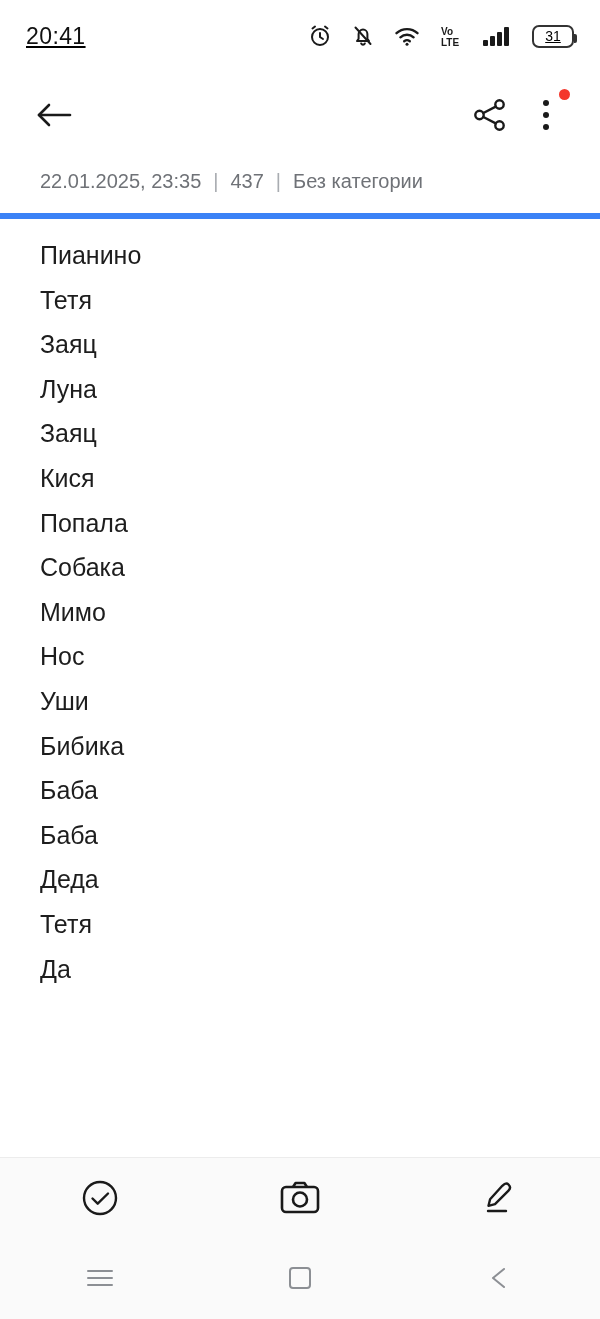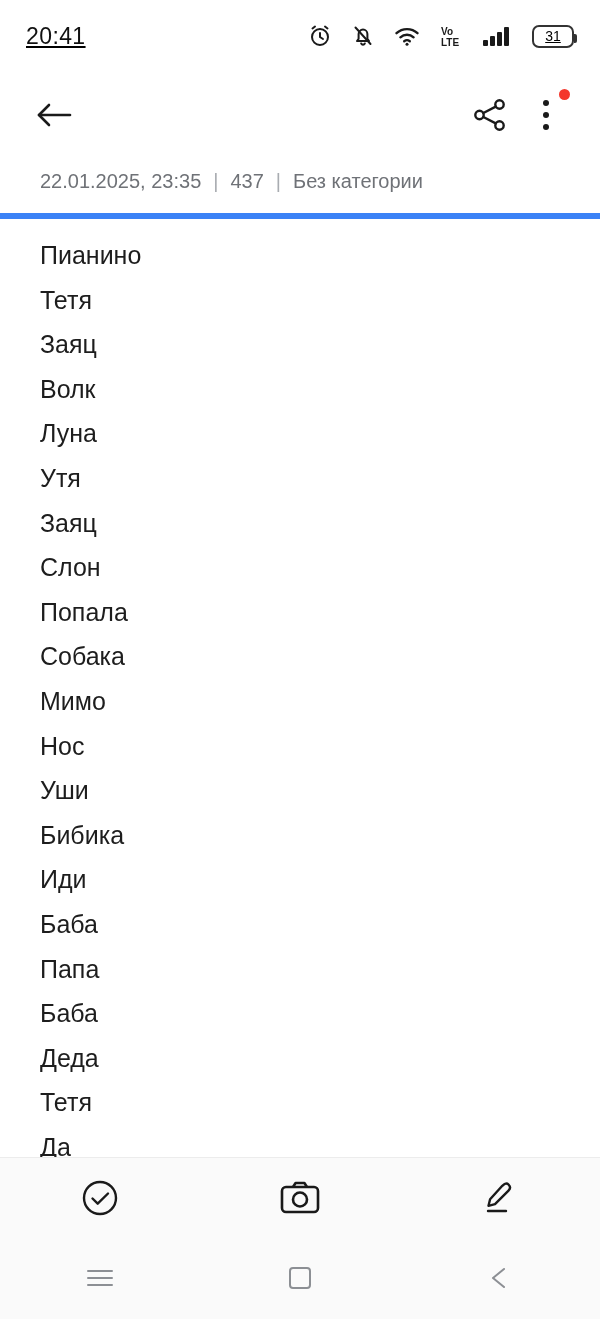--- a/index.html
+++ b/index.html
@@ -226,34 +226,30 @@
     <span class="sep">|</span>
     <span>437</span>
     <span class="sep">|</span>
     <span>Без категории</span>
   </div>
 
   <div class="note-body">
     <div class="note-line">Пианино</div>
     <div class="note-line">Тетя</div>
     <div class="note-line">Заяц</div>
-    <div class="note-line">Волк</div>
     <div class="note-line">Луна</div>
-    <div class="note-line">Утя</div>
     <div class="note-line">Заяц</div>
-    <div class="note-line">Слон</div>
+    <div class="note-line">Кися</div>
     <div class="note-line">Попала</div>
     <div class="note-line">Собака</div>
     <div class="note-line">Мимо</div>
     <div class="note-line">Нос</div>
     <div class="note-line">Уши</div>
     <div class="note-line">Бибика</div>
-    <div class="note-line">Иди</div>
     <div class="note-line">Баба</div>
-    <div class="note-line">Папа</div>
     <div class="note-line">Баба</div>
     <div class="note-line">Деда</div>
     <div class="note-line">Тетя</div>
     <div class="note-line">Да</div>
 
   </div>
 
   <div class="action-bar">
     <div class="slot">
       <span>

